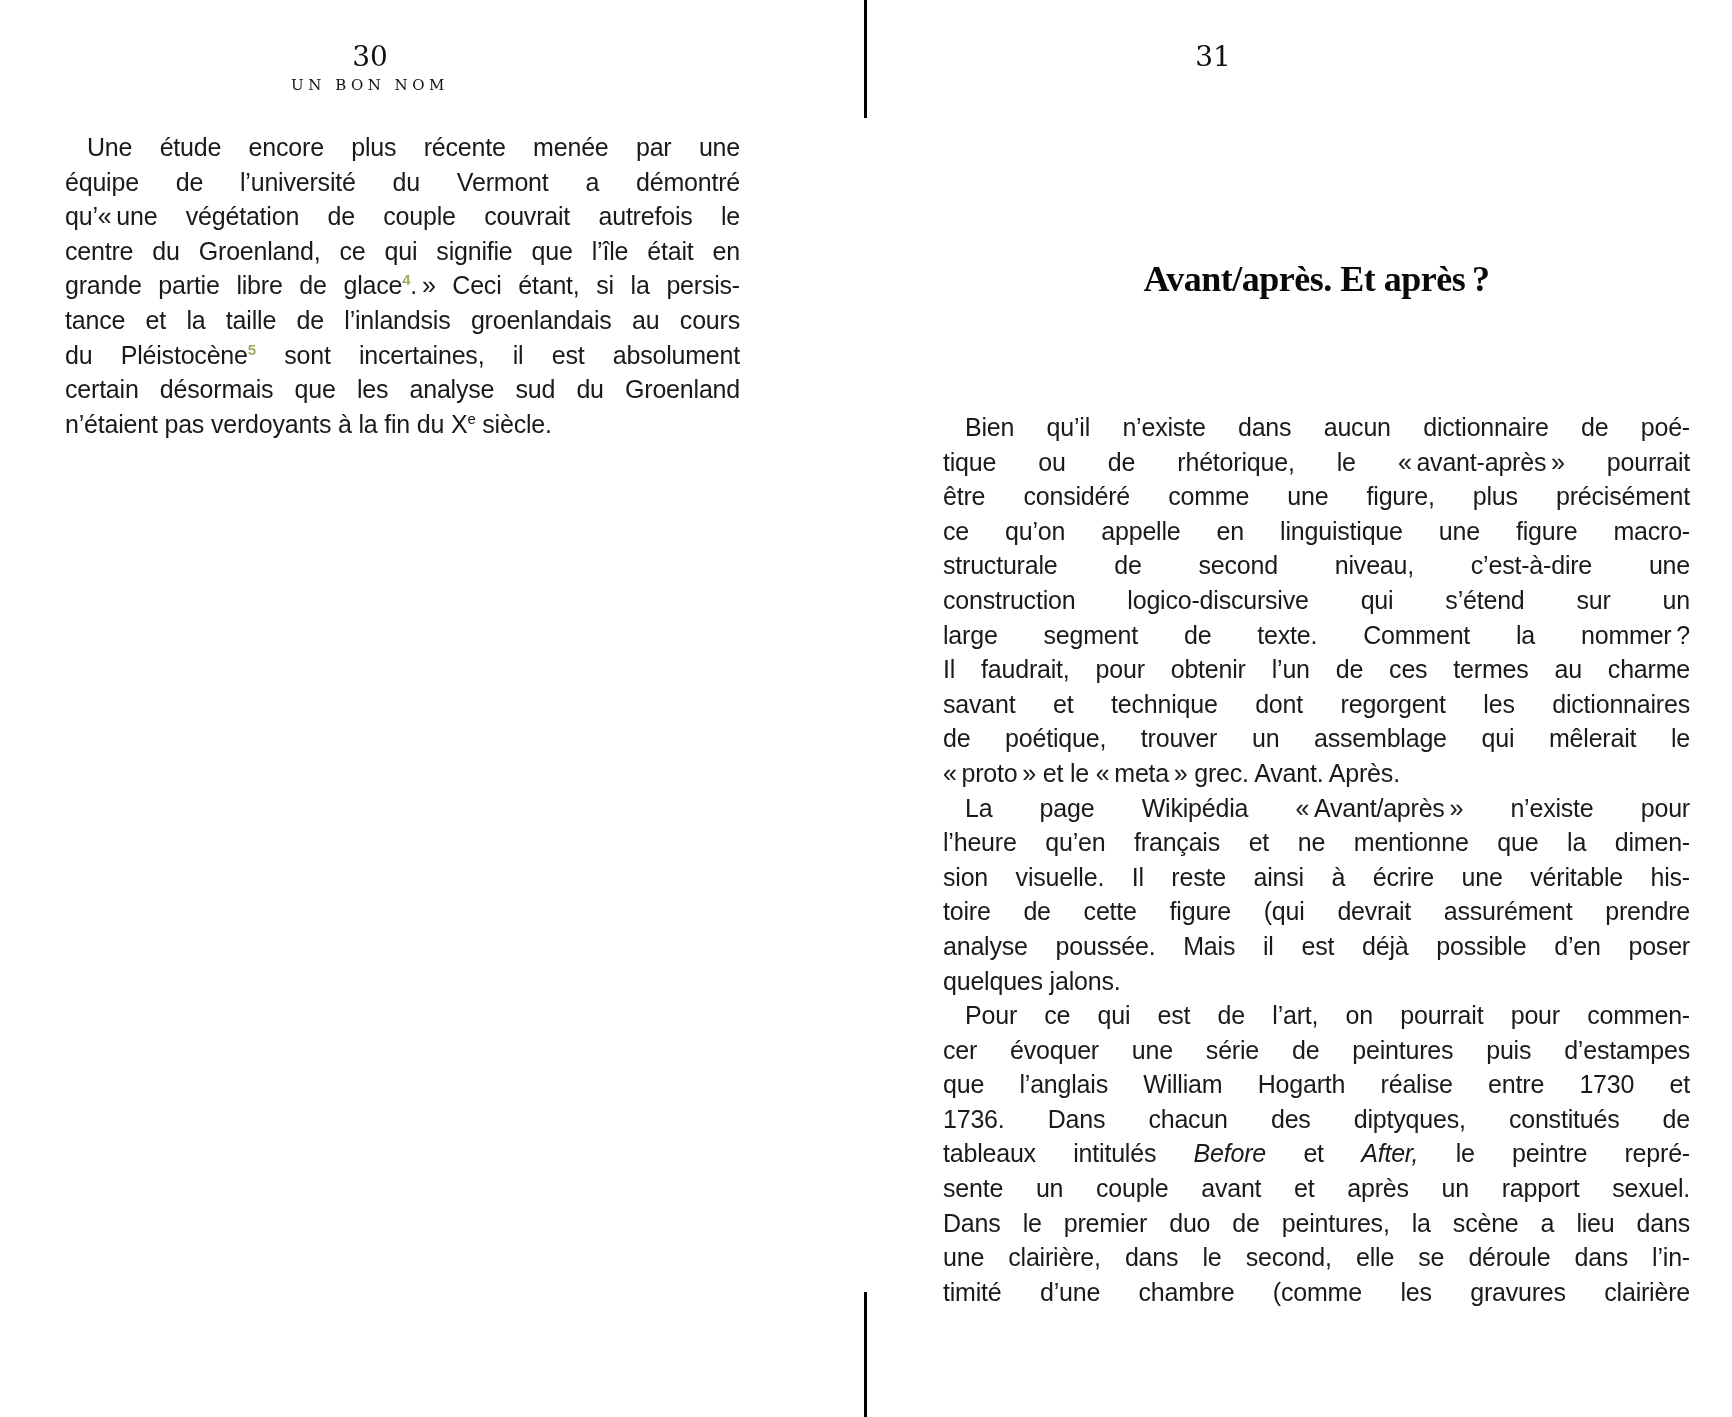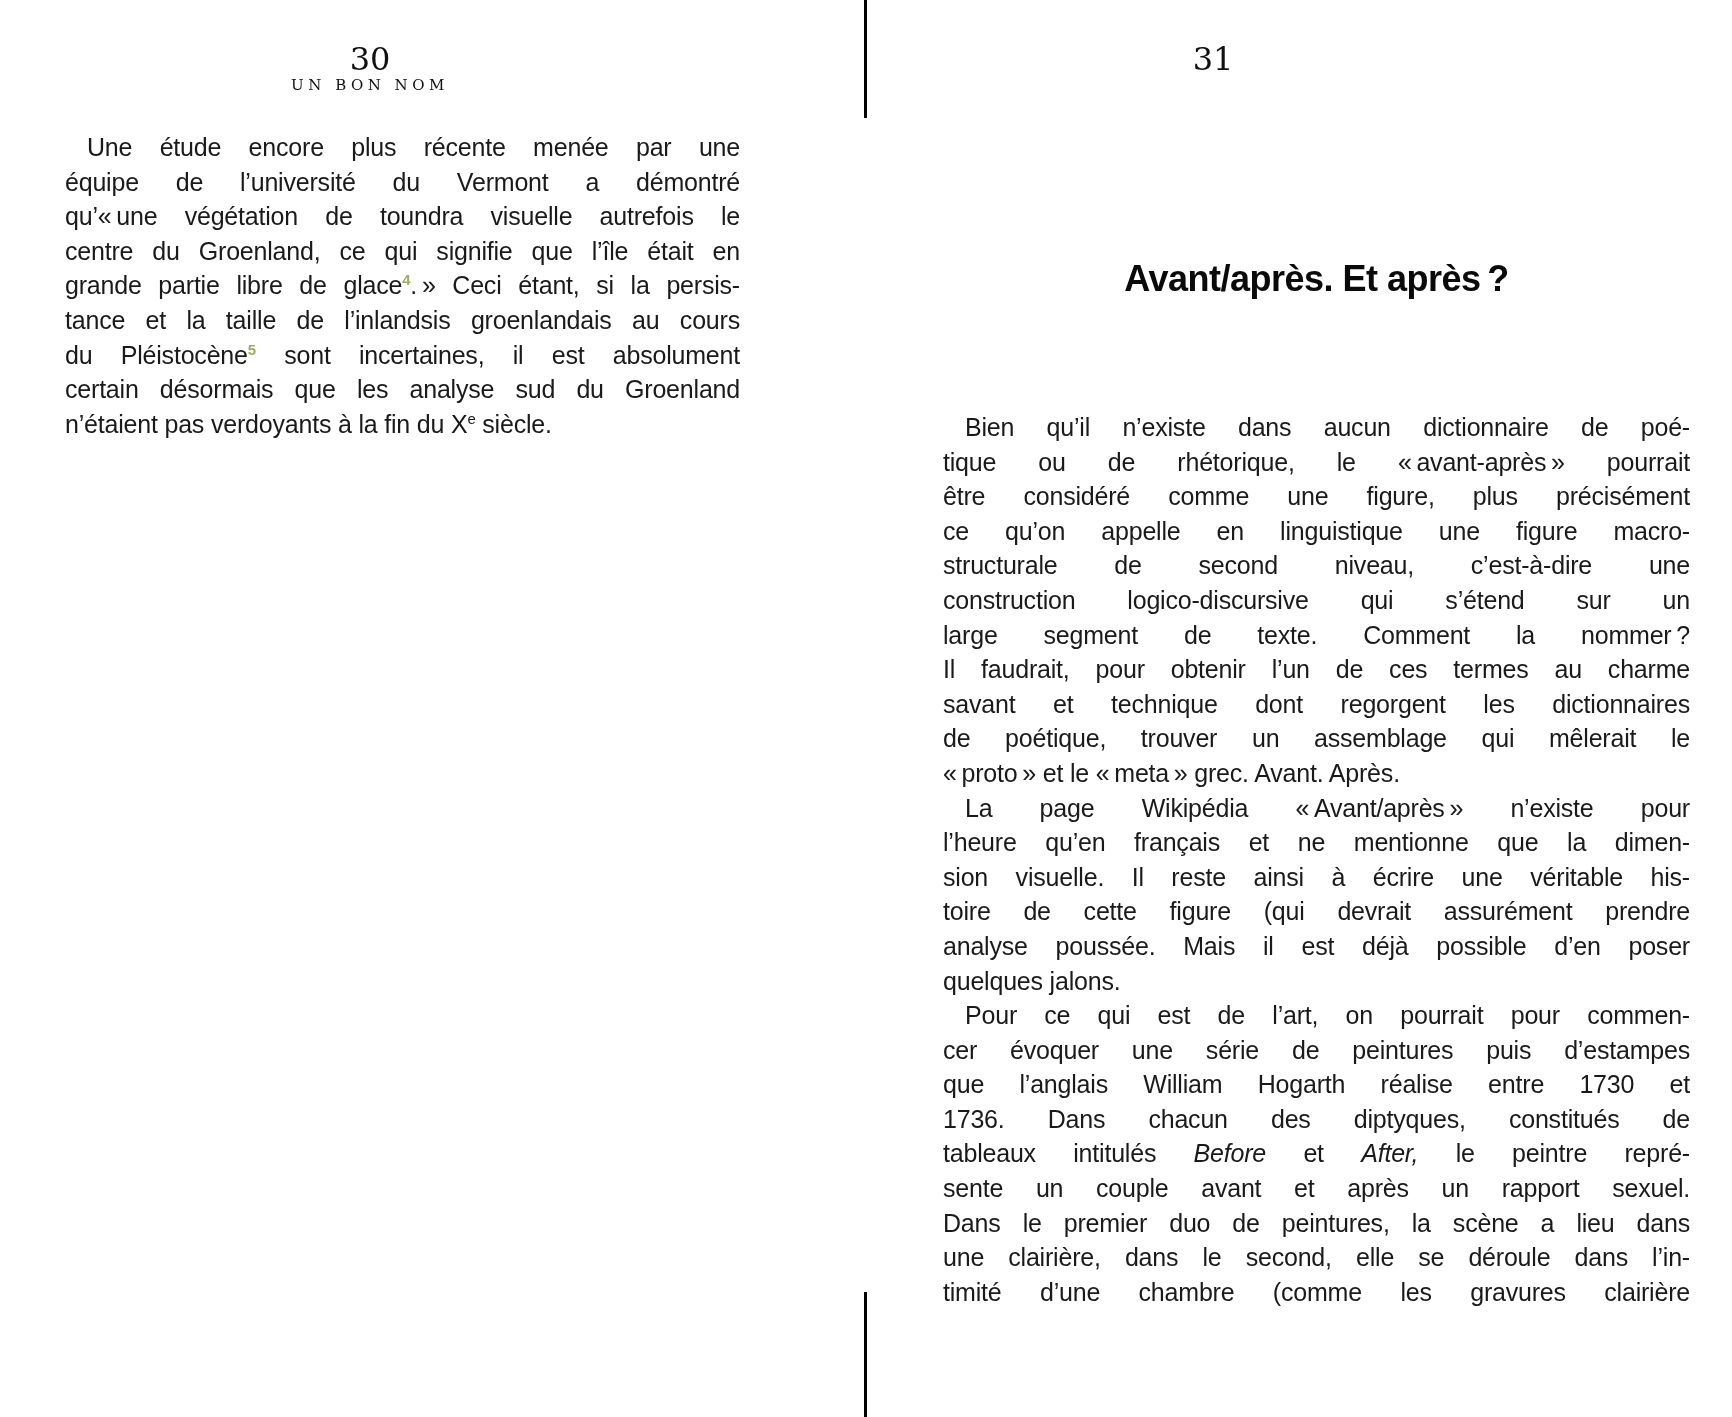--- a/index.html
+++ b/index.html
@@ -2,40 +2,40 @@
 <html style="--text: #1a1a1a; --footnote_marker: #9dae60; --divider: #000000;"><head>
 <meta charset="utf-8">
 <style>
   html,body{margin:0;padding:0;background:#ffffff;}
   .spread{
     position:relative;width:1732px;height:1417px;background:#ffffff;overflow:hidden;
     font-family:"Liberation Sans","DejaVu Sans",sans-serif;color:var(--text,#1a1a1a);
   }
   .folio{
     position:absolute;font-family:"DejaVu Serif","Liberation Serif",serif;
-    font-size:32px;text-align:center;color:#111;
+    font-size:28px;text-align:center;color:#111;
   }
   .running-header{
     position:absolute;font-family:"DejaVu Serif","Liberation Serif",serif;
     font-size:15px;letter-spacing:4.5px;text-align:center;color:#111;white-space:nowrap;
   }
   .body-text{position:absolute;font-size:25px;letter-spacing:-0.2px;}
   .line{
     line-height:34.6px;height:34.6px;overflow:visible;
     text-align:justify;text-align-last:justify;
   }
   .line.end{text-align-last:left;}
   .line.indent{text-indent:22px;}
   sup{
     font-size:15px;line-height:0;vertical-align:baseline;position:relative;top:-9px;
   }
   sup.fn{color:var(--footnote_marker,#9dae60);font-weight:bold;}
   em{font-style:italic;}
   .chapter-title{
-    position:absolute;font-family:Liberation Sans, sans-serif;
+    position:absolute;font-family:Liberation Serif, serif;
     font-weight:bold;font-size:36px;letter-spacing:-0.5px;text-align:center;
     color:#0a0a0a;white-space:nowrap;
   }
   .gutter{position:absolute;width:3px;background:var(--divider,#000000);}
   #gutter-top{left:864px;top:0;height:118px;}
   #gutter-bottom{left:864px;top:1292px;height:125px;}
   #folio-left{left:65px;top:40px;width:610px;}
   #header-left{left:65px;top:76px;width:610px;}
   #body-left{left:65px;top:130px;width:675px;}
   #folio-right{left:943px;top:40px;width:540px;}
@@ -46,21 +46,21 @@
 <body>
 
 <div class="spread">
 
   <div>
     <div id="folio-left" class="folio">30</div>
     <div id="header-left" class="running-header">UN BON NOM</div>
     <div id="body-left" class="body-text">
         <div class="line indent">Une étude encore plus récente menée par une</div>
         <div class="line">équipe de l’université du Vermont a démontré</div>
-        <div class="line">qu’« une végétation de toundra visuelle autrefois le</div>
+        <div class="line">qu’« une végétation de couple couvrait autrefois le</div>
         <div class="line">centre du Groenland, ce qui signifie que l’île était en</div>
         <div class="line">grande partie libre de glace<sup class="fn">4</sup>. » Ceci étant, si la persis-</div>
         <div class="line">tance et la taille de l’inlandsis groenlandais au cours</div>
         <div class="line">du Pléistocène<sup class="fn">5</sup> sont incertaines, il est absolument</div>
         <div class="line">certain désormais que les analyse sud du Groenland</div>
         <div class="line end">n’étaient pas verdoyants à la fin du X<sup>e</sup> siècle.</div>
       </div>
   </div>
 
   <div id="gutter-top" class="gutter"></div>

